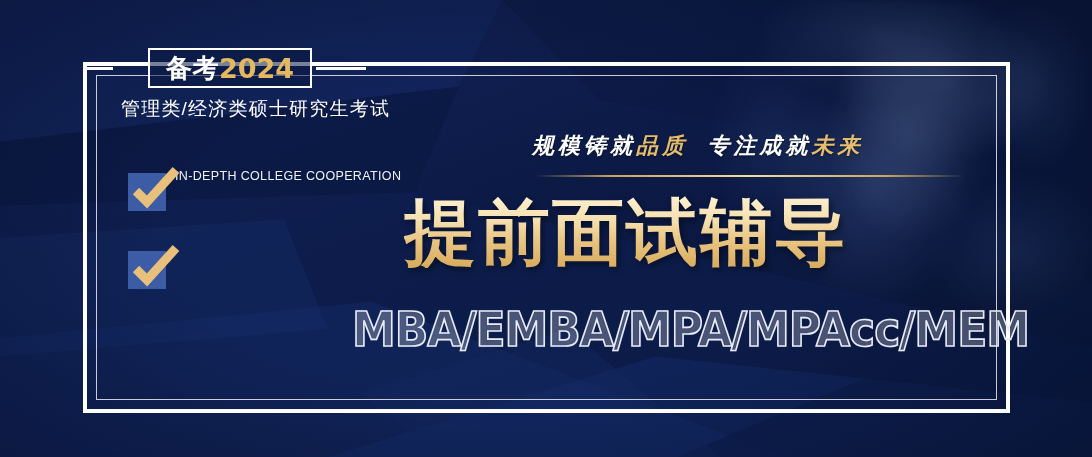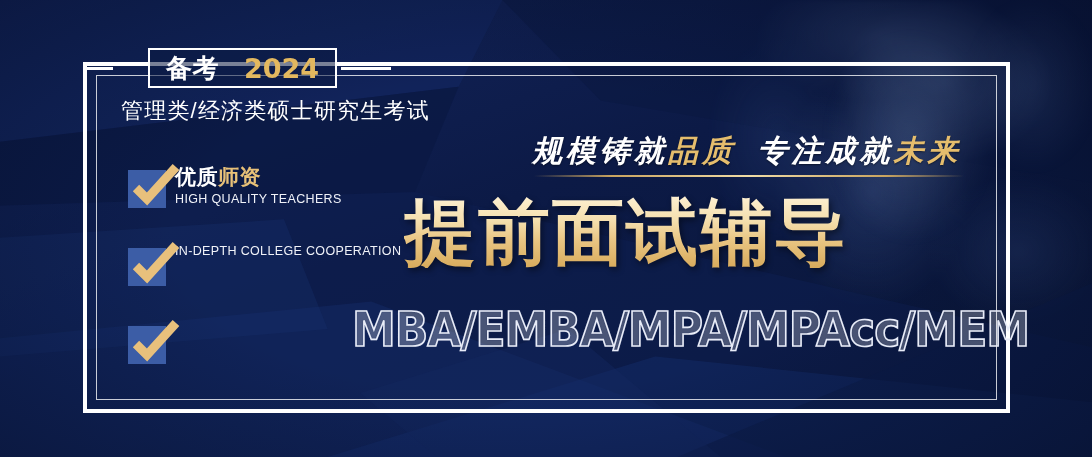--- a/index.html
+++ b/index.html
@@ -59,41 +59,41 @@
   .frame-inner{position:absolute;left:96px;top:75px;right:95px;bottom:57px;
       border:1.5px solid rgba(255,255,255,.78);box-sizing:border-box;}
 
   
   .badge-row{position:absolute;left:83px;top:47px;height:42px;display:flex;align-items:center;}
   .badge-box{border:2.5px solid #fff;height:40px;box-sizing:border-box;
       display:flex;align-items:center;padding:0 16px;margin-left:35px;
       background:rgba(11,26,66,.55);}
   .badge-cn{color:#ffffff;font-size:26px;font-weight:700;letter-spacing:.5px;line-height:1;}
   .badge-year{color:#e3b85f;font-size:27px;font-weight:700;letter-spacing:0px;line-height:1;
-      font-family:"DejaVu Sans","Liberation Sans",sans-serif;margin-left:25px;}
+      font-family:"DejaVu Sans","Liberation Sans",sans-serif;}
   .badge-dash-l{width:30px;height:3px;background:#fff;}
   .badge-dash-r{width:50px;height:3px;background:#fff;margin-left:4px;}
 
   
-  .subtitle{position:absolute;left:121px;top:96px;color:#fff;font-size:22px;
+  .subtitle{position:absolute;left:121px;top:96px;color:#fff;font-size:19px;
       letter-spacing:1.2px;font-weight:400;}
 
   
   .features{position:absolute;left:128px;top:166px;}
   .feat{position:relative;height:46px;margin-bottom:32px;}
   .chk{position:absolute;left:0;top:4px;width:38px;height:38px;background:#3c5da6;}
   .chk svg{position:absolute;left:2px;top:-8px;overflow:visible;}
   .feat-texts{margin-left:47px;}
   .feat-cn{font-size:21px;font-weight:700;line-height:1.08;letter-spacing:.5px;}
   .feat-cn .w{color:#ffffff;}
   .feat-cn .g{color:#e8c178;}
   .feat-en{color:#f0f2f8;font-size:12.5px;letter-spacing:.35px;margin-top:3px;font-weight:400;}
 
   
-  .tagline{position:absolute;left:532px;top:131px;font-size:30px;font-weight:700;
+  .tagline{position:absolute;left:532px;top:131px;font-size:22px;font-weight:700;
       font-style:italic;letter-spacing:4px;white-space:nowrap;
       font-family:"Liberation Serif","DejaVu Serif",serif;
       text-shadow:0 1px 2px rgba(0,0,0,.45);}
   .tagline .w{color:#ffffff;}
   .tagline .g{color:#e5bd6d;}
   .tag-rule{position:absolute;left:534px;top:175px;width:430px;height:2px;
       background:linear-gradient(90deg,rgba(200,165,95,0) 0%,#c9a45f 18%,#f0dca6 50%,#c9a45f 82%,rgba(200,165,95,0) 100%);}
 
   .headline{position:absolute;left:404px;top:196px;font-size:72px;font-weight:700;
       letter-spacing:2px;line-height:1;white-space:nowrap;
@@ -138,33 +138,20 @@
       <span class="badge-cn">备考</span>
       <span class="badge-year">2024</span>
     </div>
     <div class="badge-dash-r"></div>
   </div>
 
   <div class="subtitle">管理类/经济类硕士研究生考试</div>
 
   <div class="features">
 
-    <div class="feat">
-      <div class="chk">
-        <svg width="50" height="50" viewBox="0 0 50 50" aria-hidden="true">
-          <path d="M6 26 L17 37 L46 5" fill="none" stroke="#e8c07c" stroke-width="9" stroke-linecap="butt" stroke-linejoin="miter"></path>
-        </svg>
-      </div>
-      <div class="feat-texts">
-        <div class="feat-cn">
-          <span class="w">优质</span><span class="g">师资</span>
-        </div>
-        <div class="feat-en">HIGH QUALITY TEACHERS</div>
-      </div>
-    </div>
 
     <div class="feat">
       <div class="chk">
         <svg width="50" height="50" viewBox="0 0 50 50" aria-hidden="true">
           <path d="M6 26 L17 37 L46 5" fill="none" stroke="#e8c07c" stroke-width="9" stroke-linecap="butt" stroke-linejoin="miter"></path>
         </svg>
       </div>
       <div class="feat-texts">
         <div class="feat-en">IN-DEPTH COLLEGE COOPERATION</div>
       </div>

